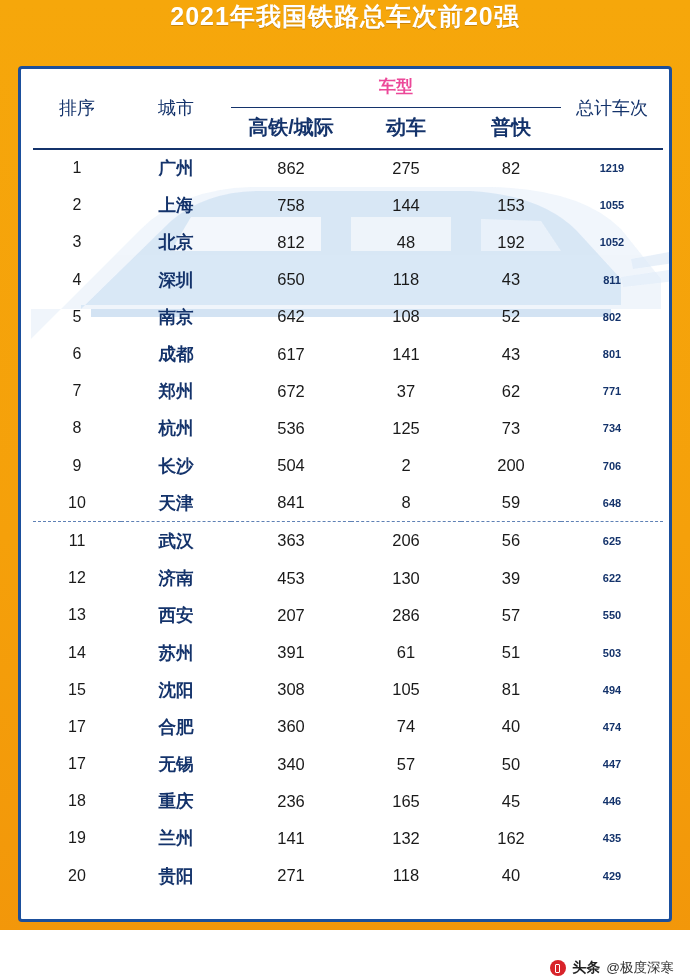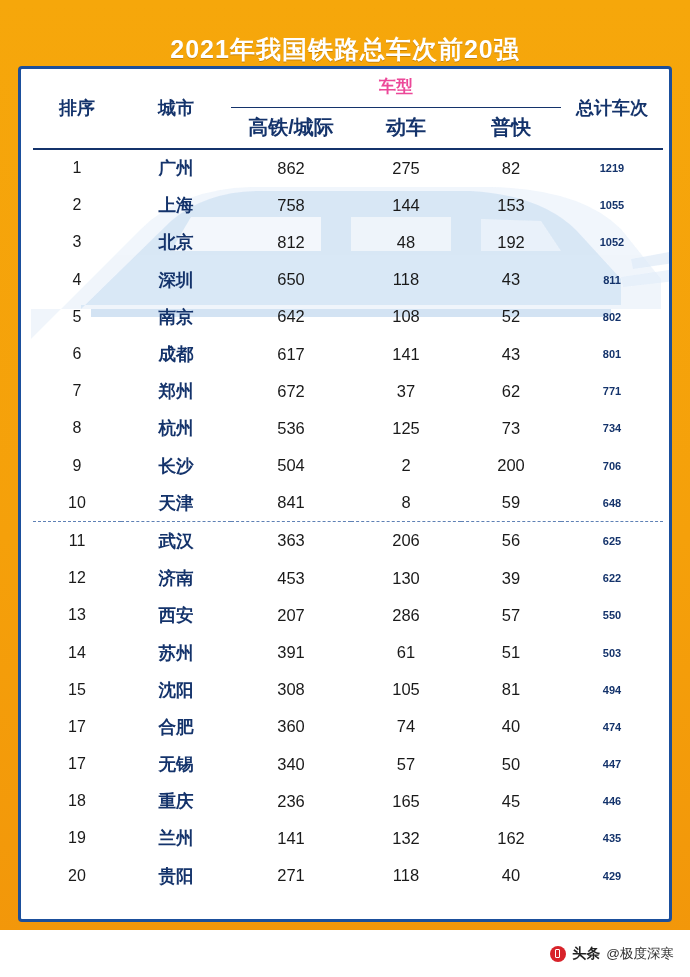--- a/index.html
+++ b/index.html
@@ -21,21 +21,21 @@
     box-sizing: border-box;
   }
   
   .title-band {
     position: absolute;
     left: 0;
     top: 0;
     width: 690px;
     height: 66px;
     display: flex;
-    align-items: flex-end;
+    align-items: flex-start;
     justify-content: center;
   }
   .title-text {
     color: #ffffff;
     font-size: 25px;
     font-weight: bold;
     letter-spacing: 1px;
     text-shadow: 0 1px 0 rgba(120,70,0,0.35);
   }
   
@@ -73,21 +73,21 @@
   }
   table.rank col.c-rank { width: 88px; }
   table.rank col.c-city { width: 110px; }
   table.rank col.c-hsr  { width: 120px; }
   table.rank col.c-emu  { width: 110px; }
   table.rank col.c-pk   { width: 100px; }
   table.rank col.c-tot  { width: 102px; }
   .head-cell {
     color: #14336b;
     font-size: 17px;
-    font-weight: bold;
+    font-weight: normal;
     text-align: center;
     vertical-align: middle;
     padding: 0;
   }
   .head-rank, .head-city, .head-total {
     font-size: 18px;
   }
   .grp-label {
     font-size: 17px;
     font-weight: bold;
@@ -151,21 +151,21 @@
   }
   
   .bottom-bar {
     position: absolute;
     left: 0;
     bottom: 0;
     width: 690px;
     height: 47px;
     background: #ffffff;
     display: flex;
-    align-items: center;
+    align-items: flex-end;
     justify-content: flex-end;
     padding-right: 16px;
     box-sizing: border-box;
   }
   .brand {
     display: flex;
     align-items: center;
     gap: 6px;
     font-size: 13.5px;
     color: #333;

